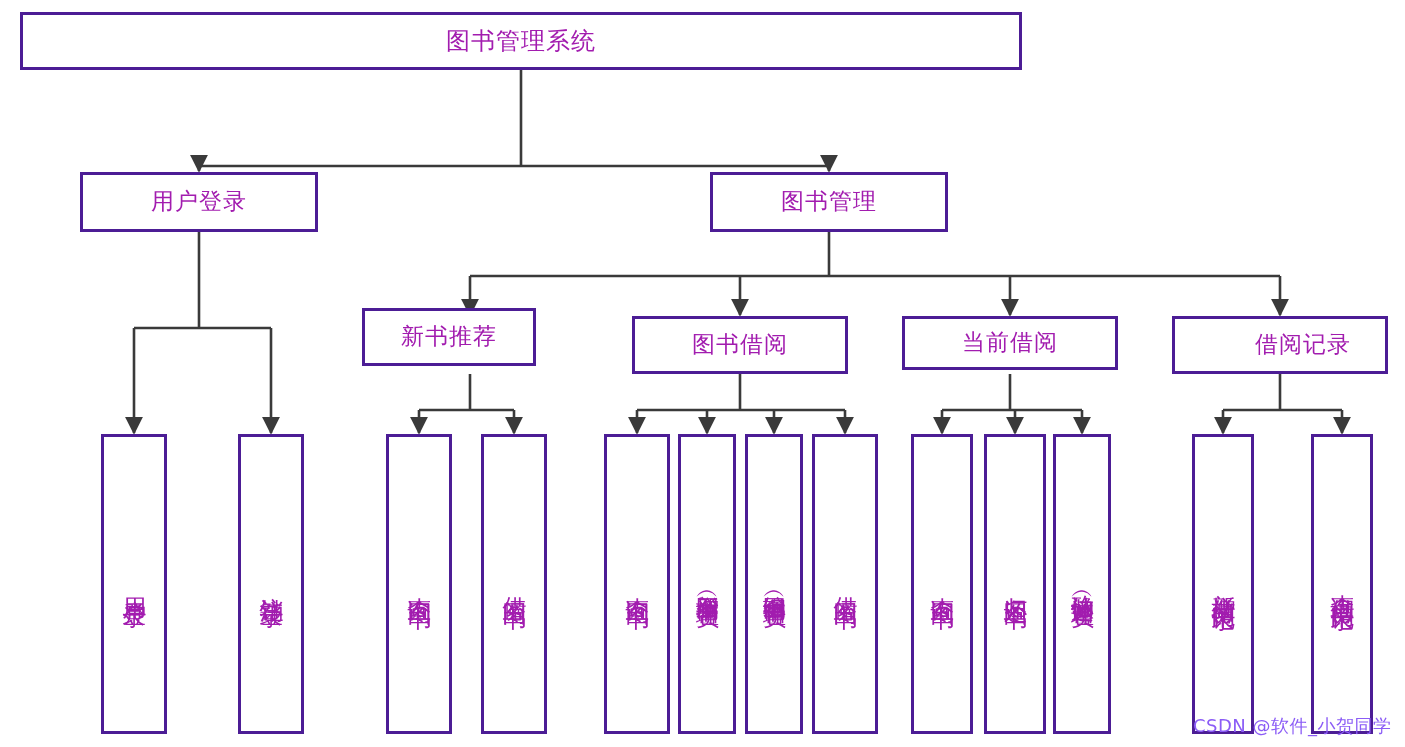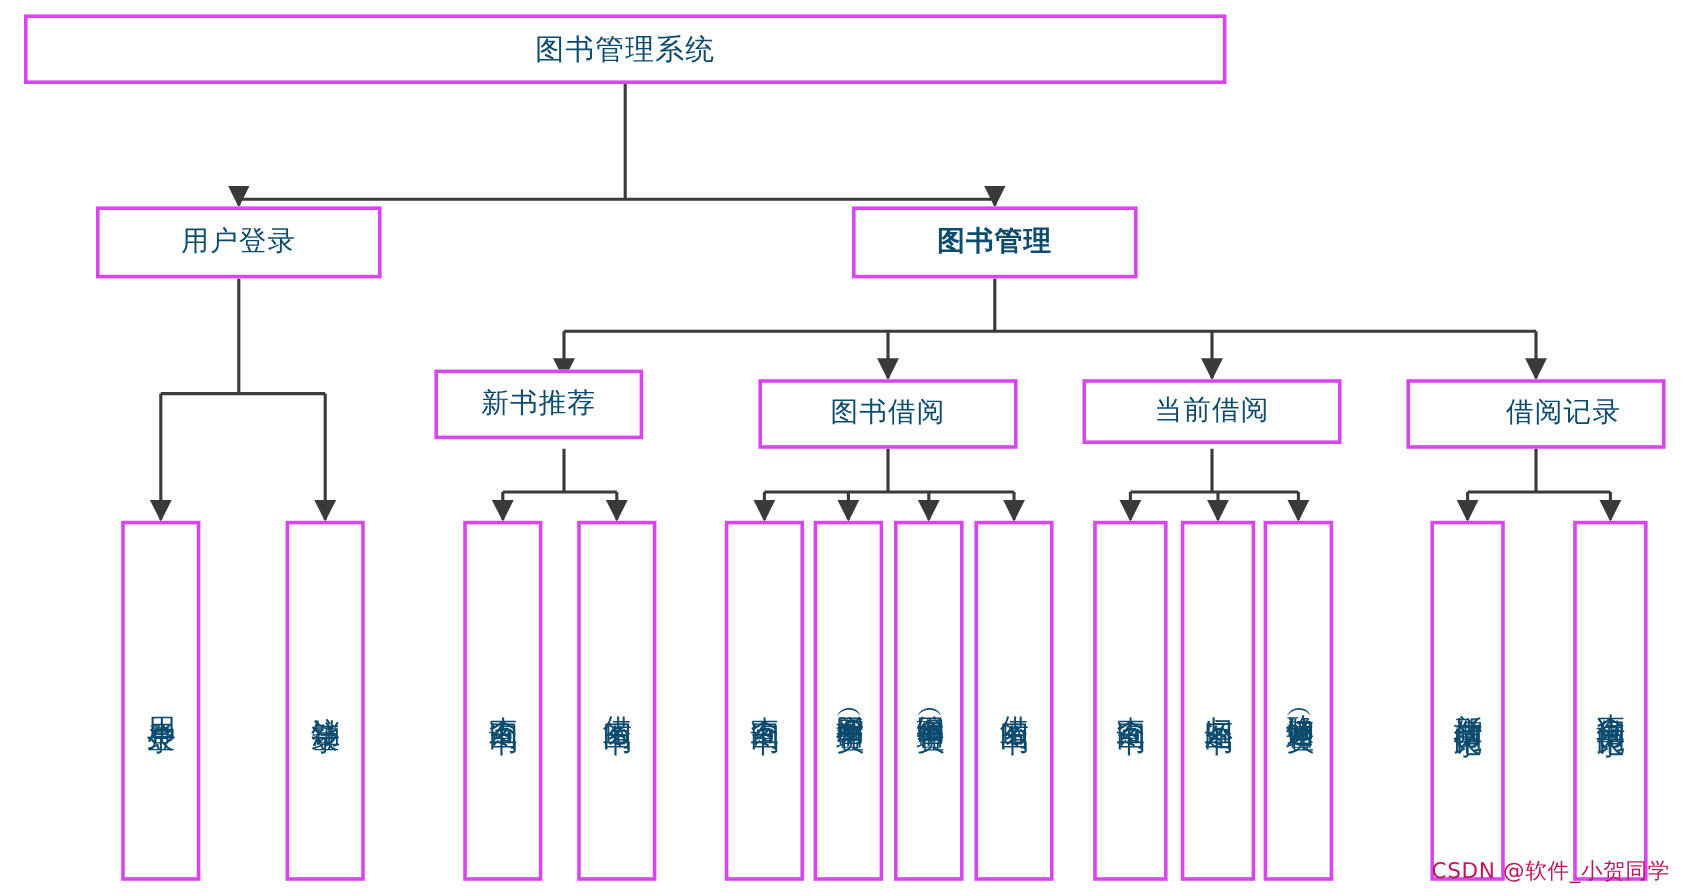--- a/index.html
+++ b/index.html
@@ -19,26 +19,26 @@
   #edges {
     position: absolute;
     left: 0; top: 0;
     width: 1405px;
     height: 747px;
     pointer-events: none;
   }
   .node {
     position: absolute;
     box-sizing: border-box;
-    border: 3px solid #d946ef;
+    border: 3px solid #4c1d95;
     background: #ffffff;
     display: flex;
     align-items: center;
     justify-content: center;
-    color: #0c4a6e;
+    color: #a21caf;
   }
   .node .lbl {
     display: block;
     text-align: center;
     letter-spacing: 1px;
   }
   
   .node.h .lbl {
     font-size: 23px;
     line-height: 1.1;
@@ -61,21 +61,21 @@
     max-height: 100%;
     white-space: nowrap;
   }
   .node.v.tall .lbl {
     font-size: 23px;
     letter-spacing: 1.5px;
   }
   .watermark {
     position: absolute;
     font-size: 18px;
-    color: #be185d;
+    color: #8b5cf6;
     white-space: nowrap;
     font-family: "DejaVu Sans", "Liberation Sans", sans-serif;
     letter-spacing: 0.5px;
   }
 </style>
 </head>
 <body>
 
 <div id="canvas">
 
@@ -115,21 +115,21 @@
       </g>
   </svg>
 
   <div class="node root h" style="left: 20px; top: 12px; width: 1002px; height: 58px;">
     <span class="lbl">图书管理系统</span>
   </div>
 
   <div class="node h" style="left: 80px; top: 172px; width: 238px; height: 60px;">
     <span class="lbl">用户登录</span>
   </div>
-  <div class="node h" style="left: 710px; top: 172px; width: 238px; height: 60px; font-weight: bold;">
+  <div class="node h" style="left: 710px; top: 172px; width: 238px; height: 60px;">
     <span class="lbl">图书管理</span>
   </div>
 
   <div class="node h" style="left: 362px; top: 308px; width: 174px; height: 58px;">
     <span class="lbl">新书推荐</span>
   </div>
   <div class="node h" style="left: 632px; top: 316px; width: 216px; height: 58px; justify-content: center;">
     <span class="lbl">图书借阅</span>
   </div>
   <div class="node h" style="left: 902px; top: 316px; width: 216px; height: 54px;">

